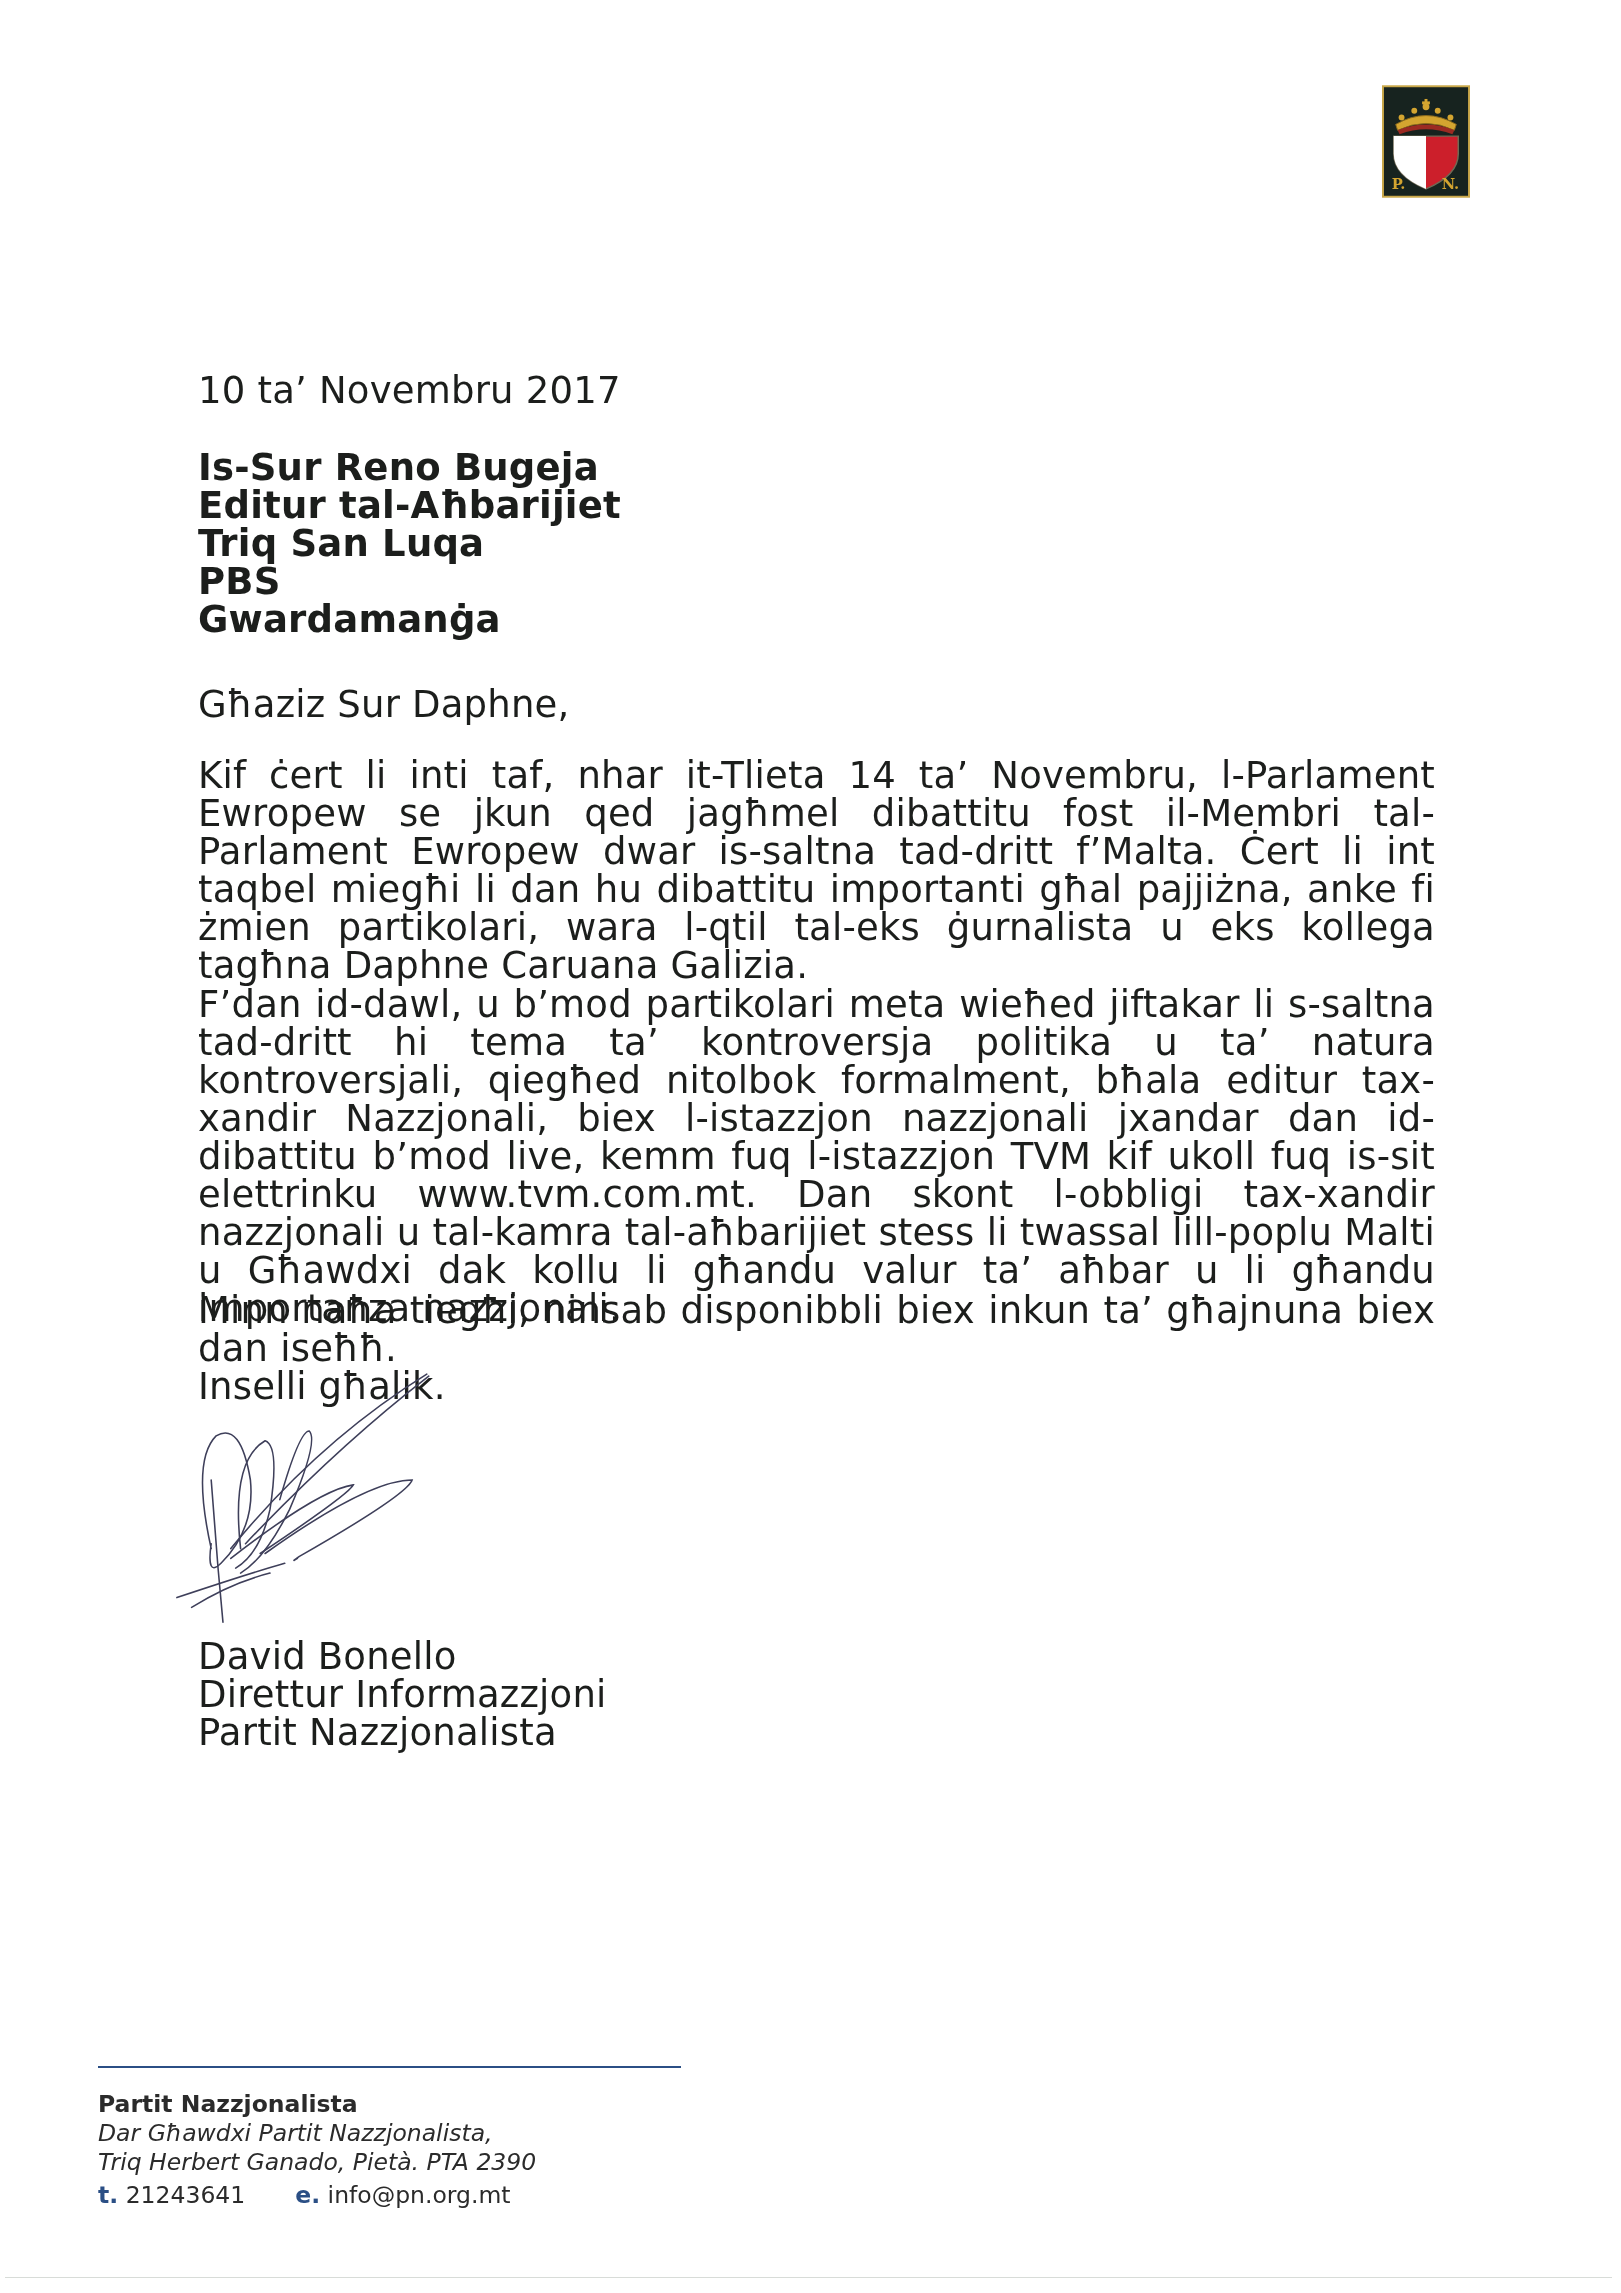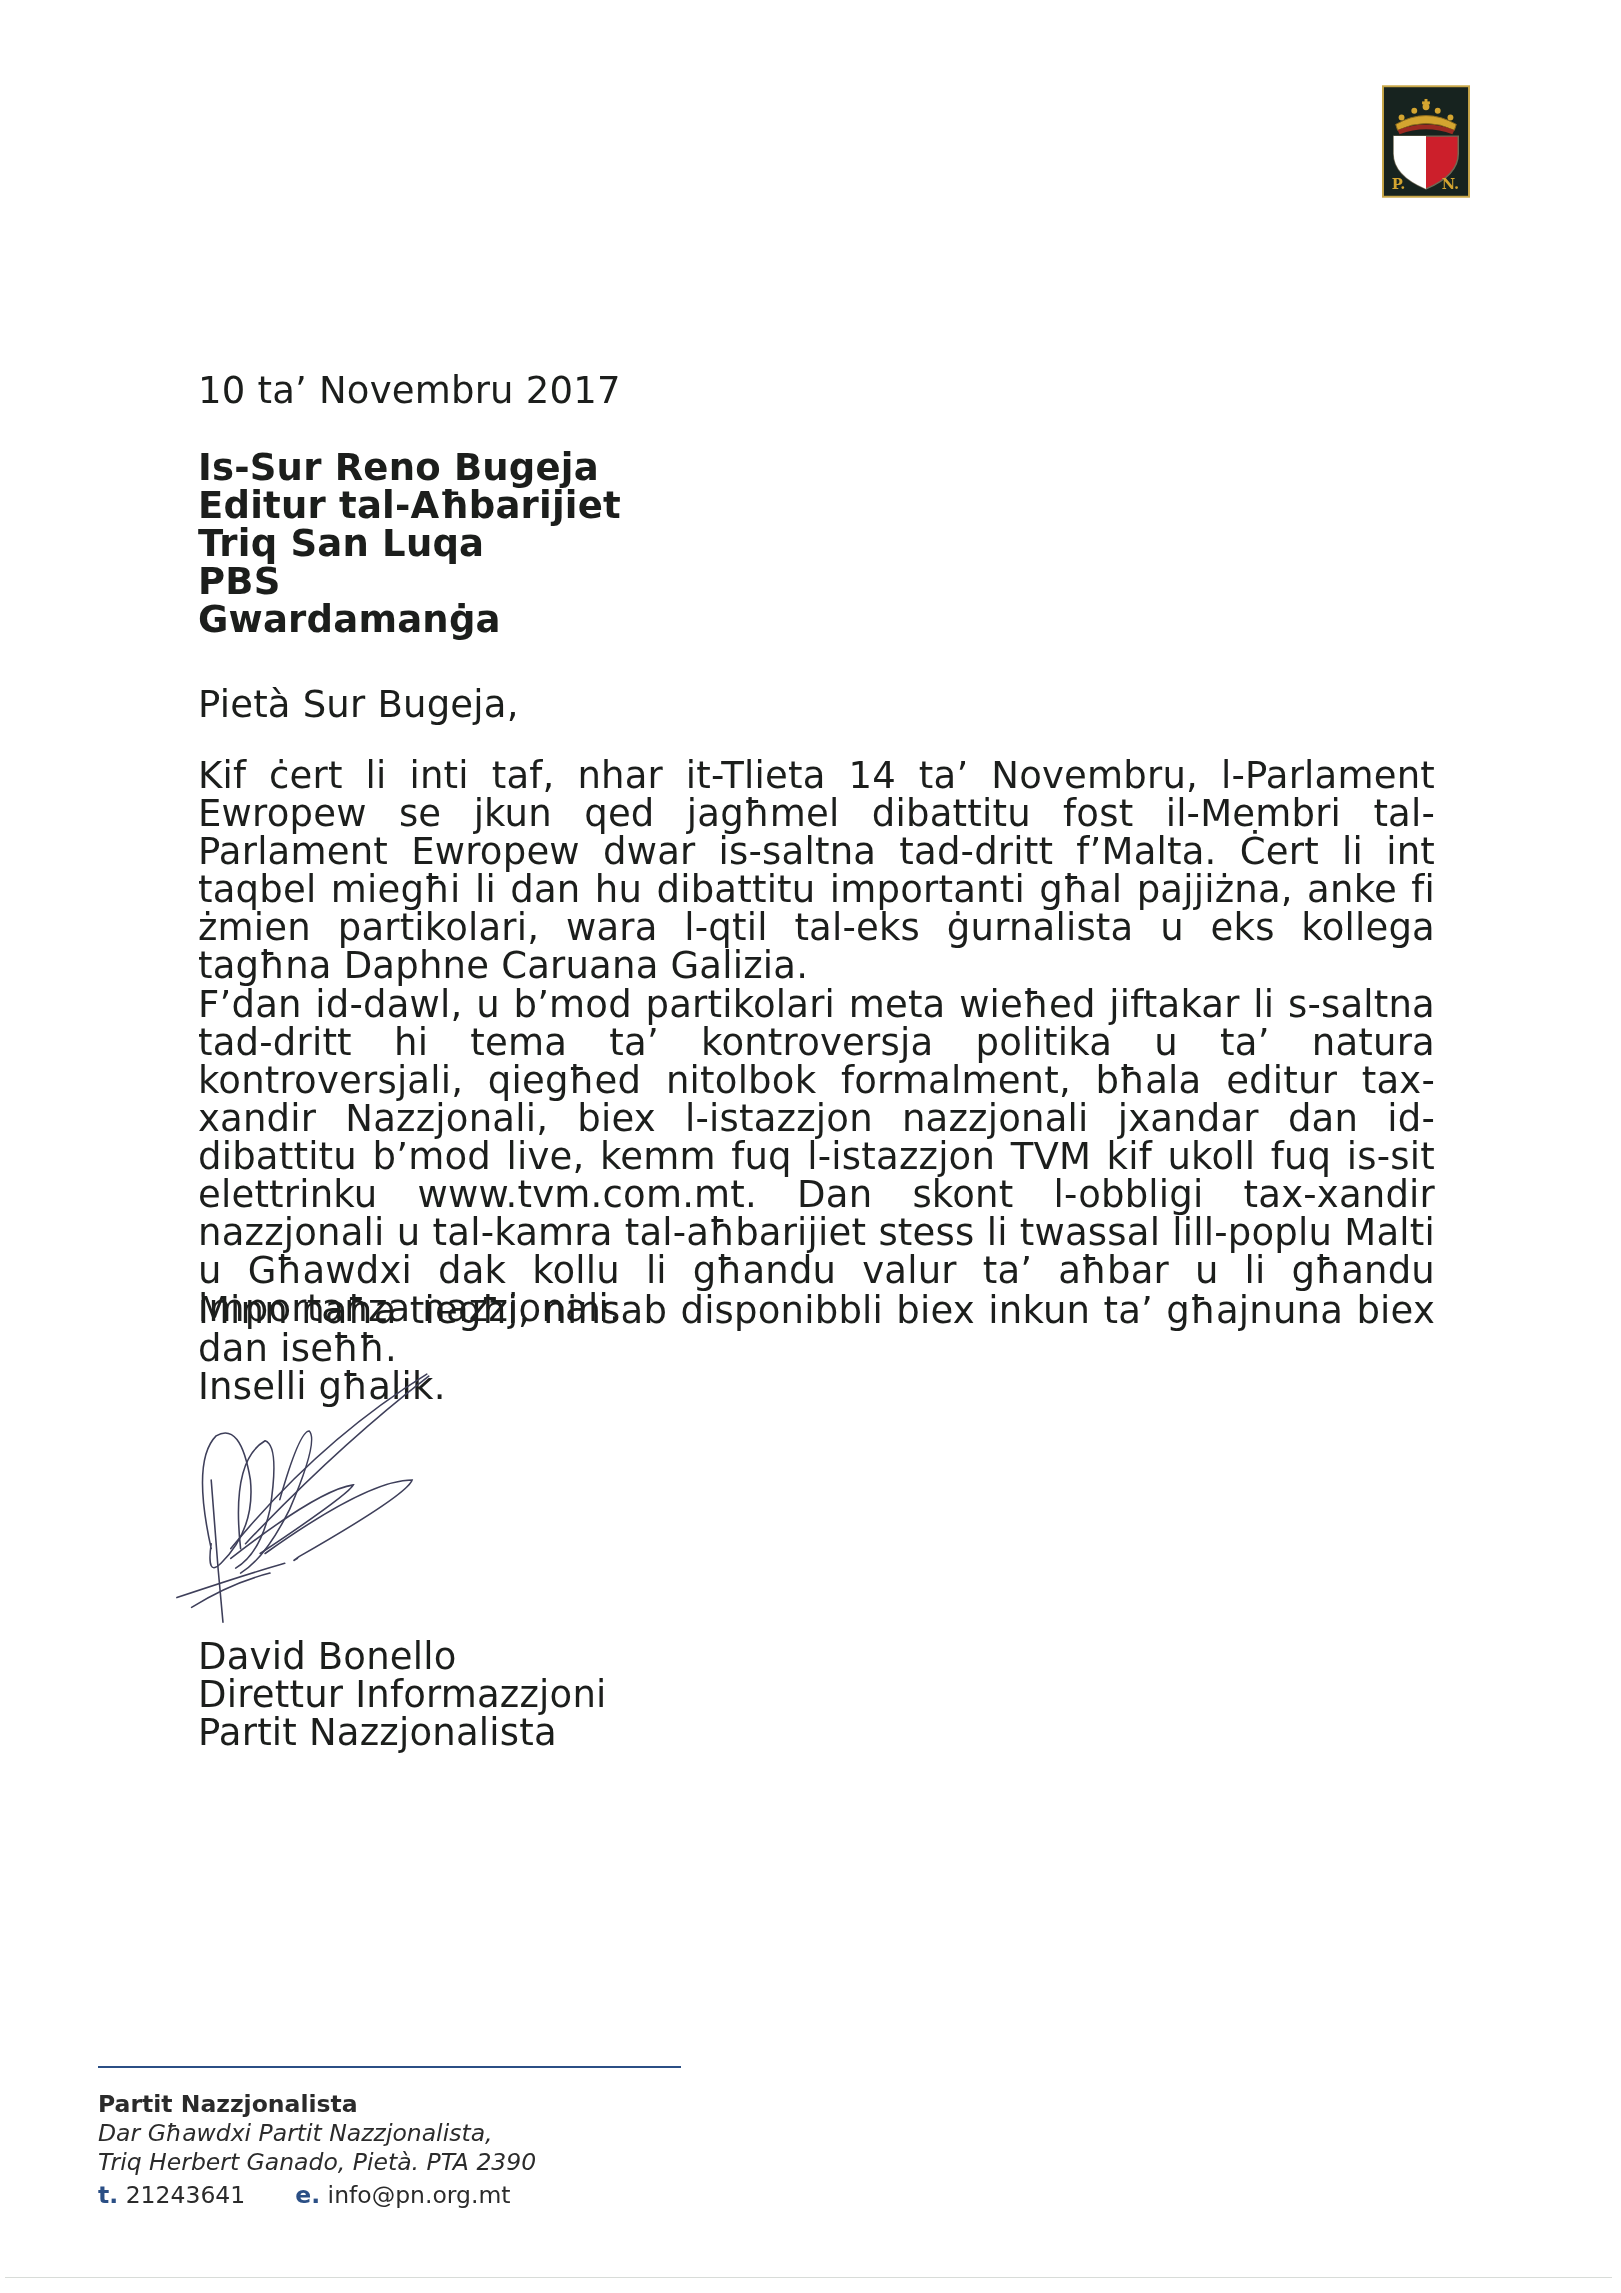--- a/index.html
+++ b/index.html
@@ -123,21 +123,21 @@
 <div class="letter date">10 ta’ Novembru 2017</div>
 
 <div class="letter address">
   <div>Is-Sur Reno Bugeja</div>
   <div>Editur tal-Aħbarijiet</div>
   <div>Triq San Luqa</div>
   <div>PBS</div>
   <div>Gwardamanġa</div>
 </div>
 
-<div class="letter salutation">Pietà Sur Bugeja,</div>
+<div class="letter salutation">Għaziz Sur Daphne,</div>
 
 <div class="letter para p1">Kif ċert li inti taf, nhar it-Tlieta 14 ta’ Novembru, l-Parlament Ewropew se jkun qed jagħmel dibattitu fost il-Membri tal-Parlament Ewropew dwar is-saltna tad-dritt f’Malta. Ċert li int taqbel miegħi li dan hu dibattitu importanti għal pajjiżna, anke fi żmien partikolari, wara l-qtil tal-eks ġurnalista u eks kollega tagħna Daphne Caruana Galizia.</div>
 <div class="letter para p2">F’dan id-dawl, u b’mod partikolari meta wieħed jiftakar li s-saltna tad-dritt hi tema ta’ kontroversja politika u ta’ natura kontroversjali, qiegħed nitolbok formalment, bħala editur tax-xandir Nazzjonali, biex l-istazzjon nazzjonali jxandar dan id-dibattitu b’mod live, kemm fuq l-istazzjon TVM kif ukoll fuq is-sit elettrinku www.tvm.com.mt. Dan skont l-obbligi tax-xandir nazzjonali u tal-kamra tal-aħbarijiet stess li twassal lill-poplu Malti u Għawdxi dak kollu li għandu valur ta’ aħbar u li għandu importanza nazzjonali.</div>
 <div class="letter para p3">Minn naħa tiegħi, ninsab disponibbli biex inkun ta’ għajnuna biex dan iseħħ.</div>
 
 <div class="letter closing">Inselli għalik.</div>
 
 <div class="signature">
   <svg width="294" height="265" viewBox="0 0 300 270" fill="none" stroke="#3e3f5a" stroke-width="1.6" stroke-linecap="round">
     <path d="M260 2 Q150 70 60 180"></path>

